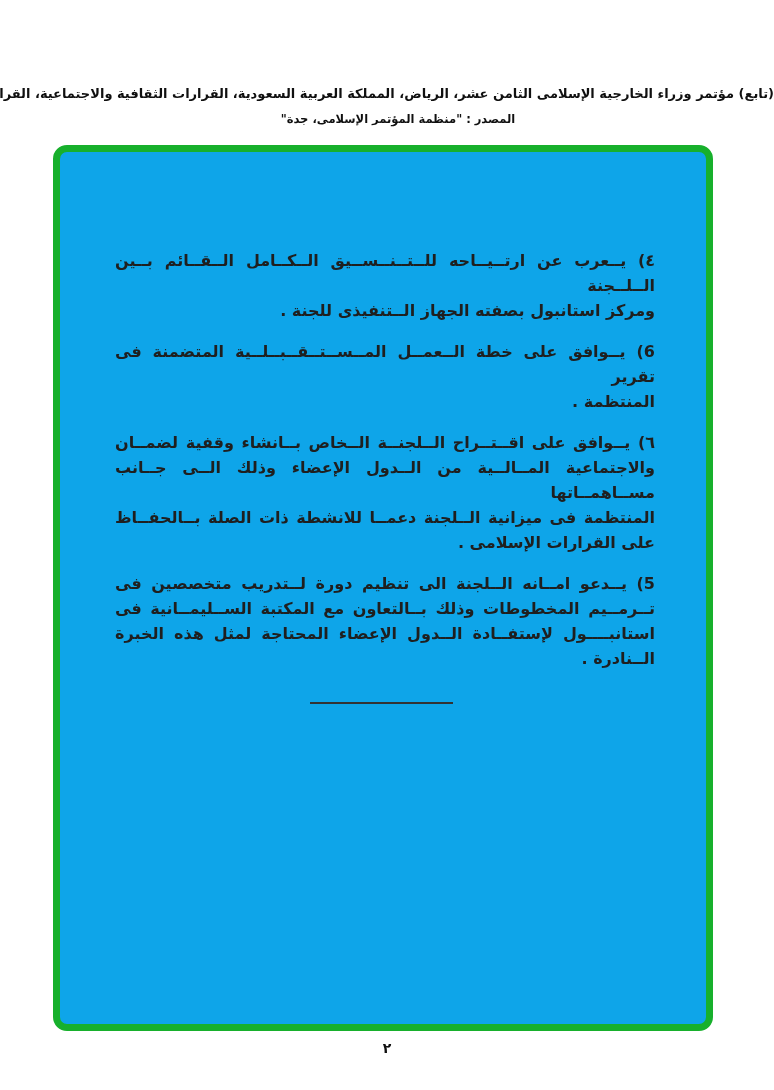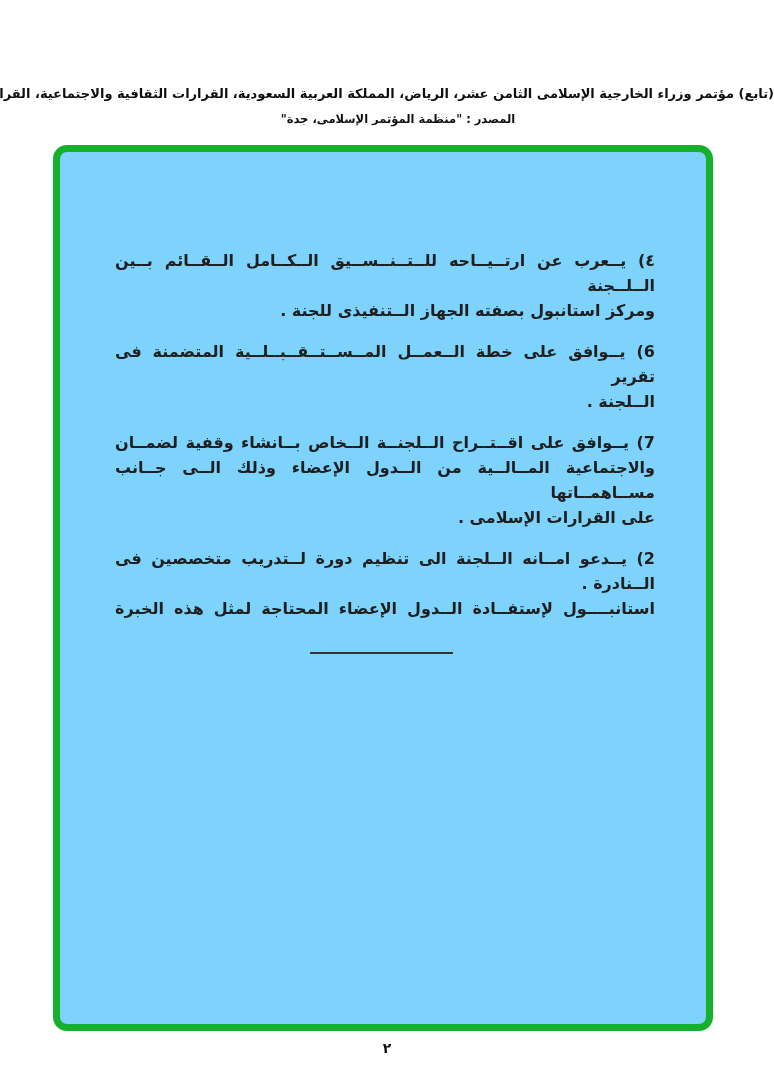--- a/index.html
+++ b/index.html
@@ -42,21 +42,21 @@
   }
   .green-box {
     position: absolute;
     left: 53px;
     top: 145px;
     width: 660px;
     height: 886px;
     box-sizing: border-box;
     border: 7px solid var(--frame-green, #17b02c);
     border-radius: 14px;
-    background: #7dd3fc;
+    background: #0ea5e9;
   }
   .content {
     position: absolute;
     top: 96px;
     right: 51px;
     width: 540px;
     direction: rtl;
     font-size: 16px;
     font-weight: bold;
     color: #1f1f1f;
@@ -102,33 +102,35 @@
   <div class="green-box">
     <div class="content">
 
       <div class="para">
         <div class="line">٤)  يــعرب عن ارتــيــاحه للــتــنــســيق الــكــامل الــقــائم بــين الــلــجنة</div>
         <div class="line last">ومركز استانبول بصفته الجهاز الــتنفيذى للجنة .</div>
       </div>
 
       <div class="para">
         <div class="line">6)  يــوافق على خطة الــعمــل المــســتــقــبــلــية المتضمنة فى تقرير</div>
-        <div class="line last">الــلجنة .</div>
+        <div class="line last">المنتظمة .</div>
       </div>
 
       <div class="para">
-        <div class="line">7)  يــوافق على اقــتــراح الــلجنــة الــخاص بــانشاء وقفية لضمــان</div>
+        <div class="line">٦)  يــوافق على اقــتــراح الــلجنــة الــخاص بــانشاء وقفية لضمــان</div>
         <div class="line">والاجتماعية المــالــية من الــدول الإعضاء وذلك الــى جــانب مســاهمــاتها</div>
+        <div class="line">المنتظمة فى ميزانية الــلجنة دعمــا للانشطة ذات الصلة بــالحفــاظ</div>
         <div class="line last">على القرارات الإسلامى .</div>
       </div>
 
       <div class="para">
-        <div class="line">2)  يــدعو امــانه الــلجنة الى تنظيم دورة لــتدريب متخصصين فى</div>
+        <div class="line">5)  يــدعو امــانه الــلجنة الى تنظيم دورة لــتدريب متخصصين فى</div>
+        <div class="line">تــرمــيم المخطوطات وذلك بــالتعاون مع المكتبة الســليمــانية فى</div>
+        <div class="line">استانبــــول لإستفــادة الــدول الإعضاء المحتاجة لمثل هذه الخبرة</div>
         <div class="line last">الــنادرة .</div>
-        <div class="line">استانبــــول لإستفــادة الــدول الإعضاء المحتاجة لمثل هذه الخبرة</div>
       </div>
 
       <div class="divider"></div>
 
     </div>
   </div>
 
   <div class="page-number">٢</div>
 
 </div>

